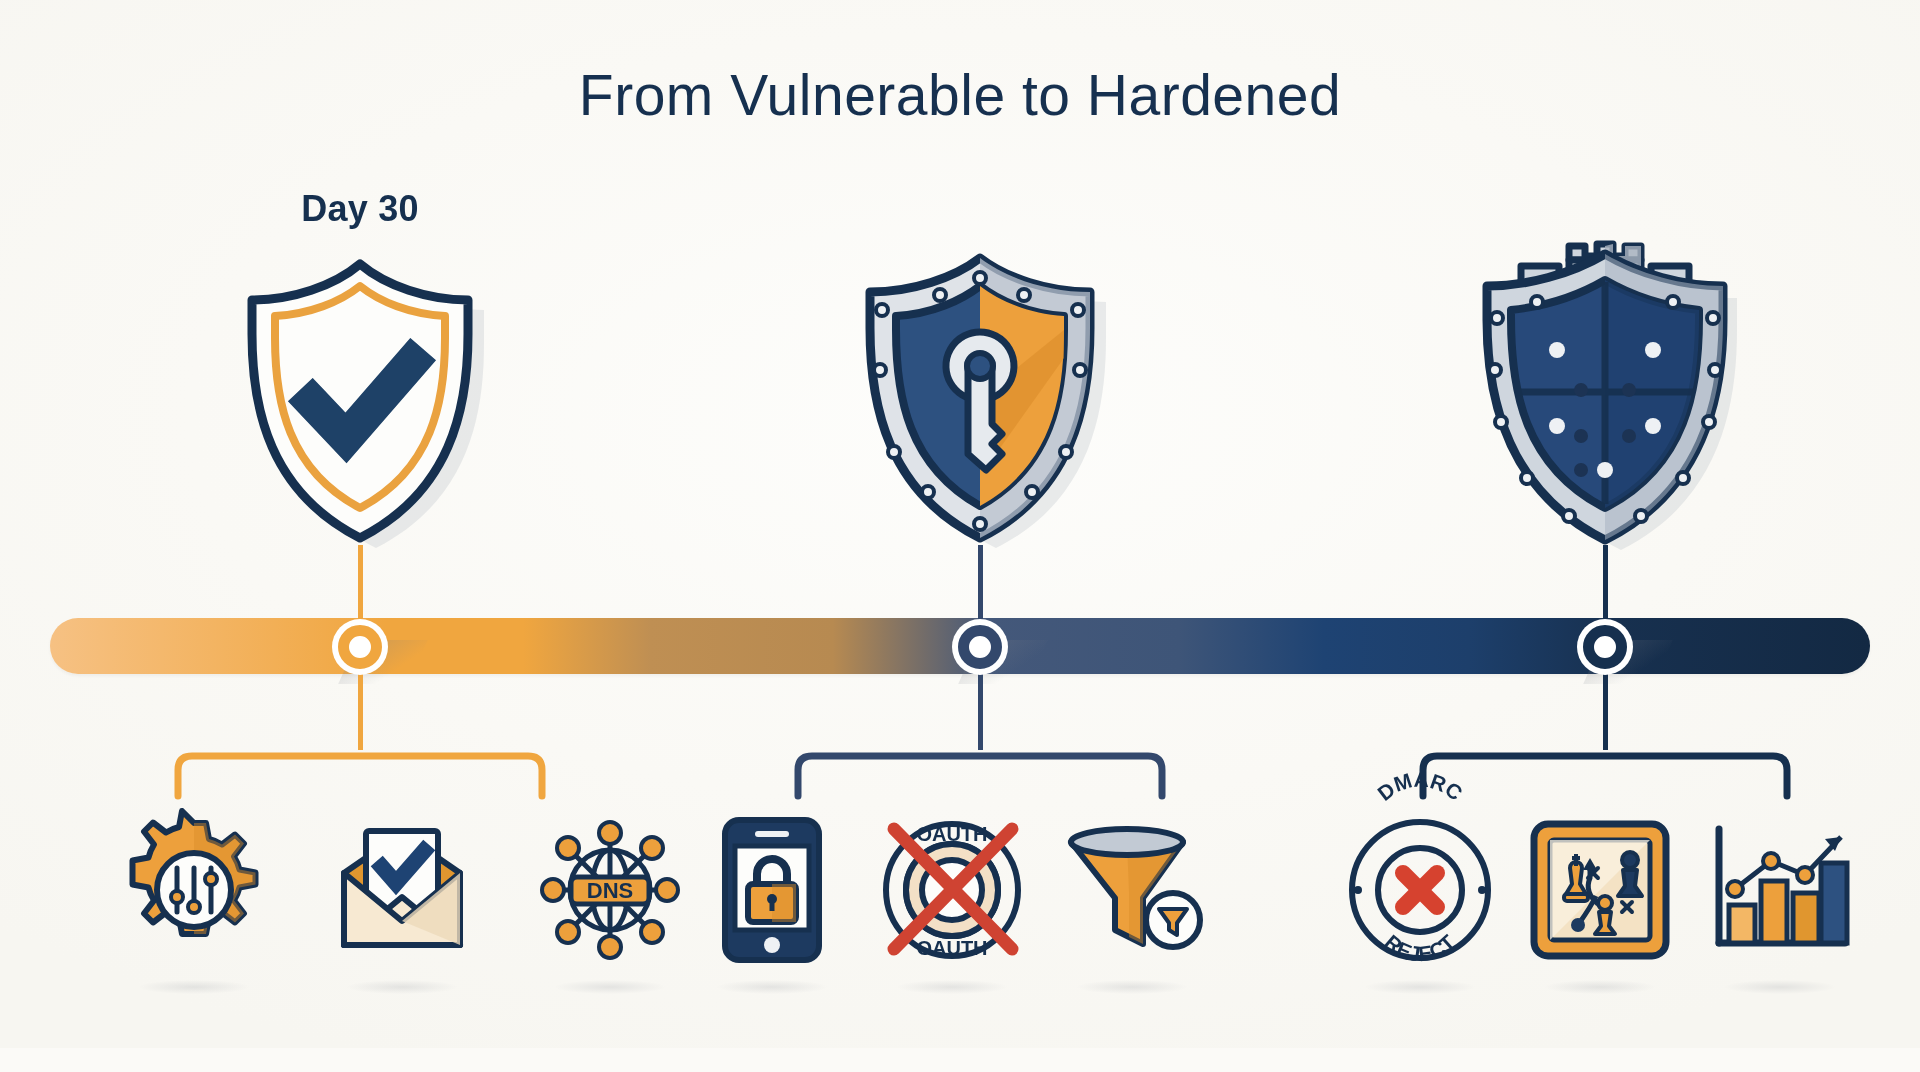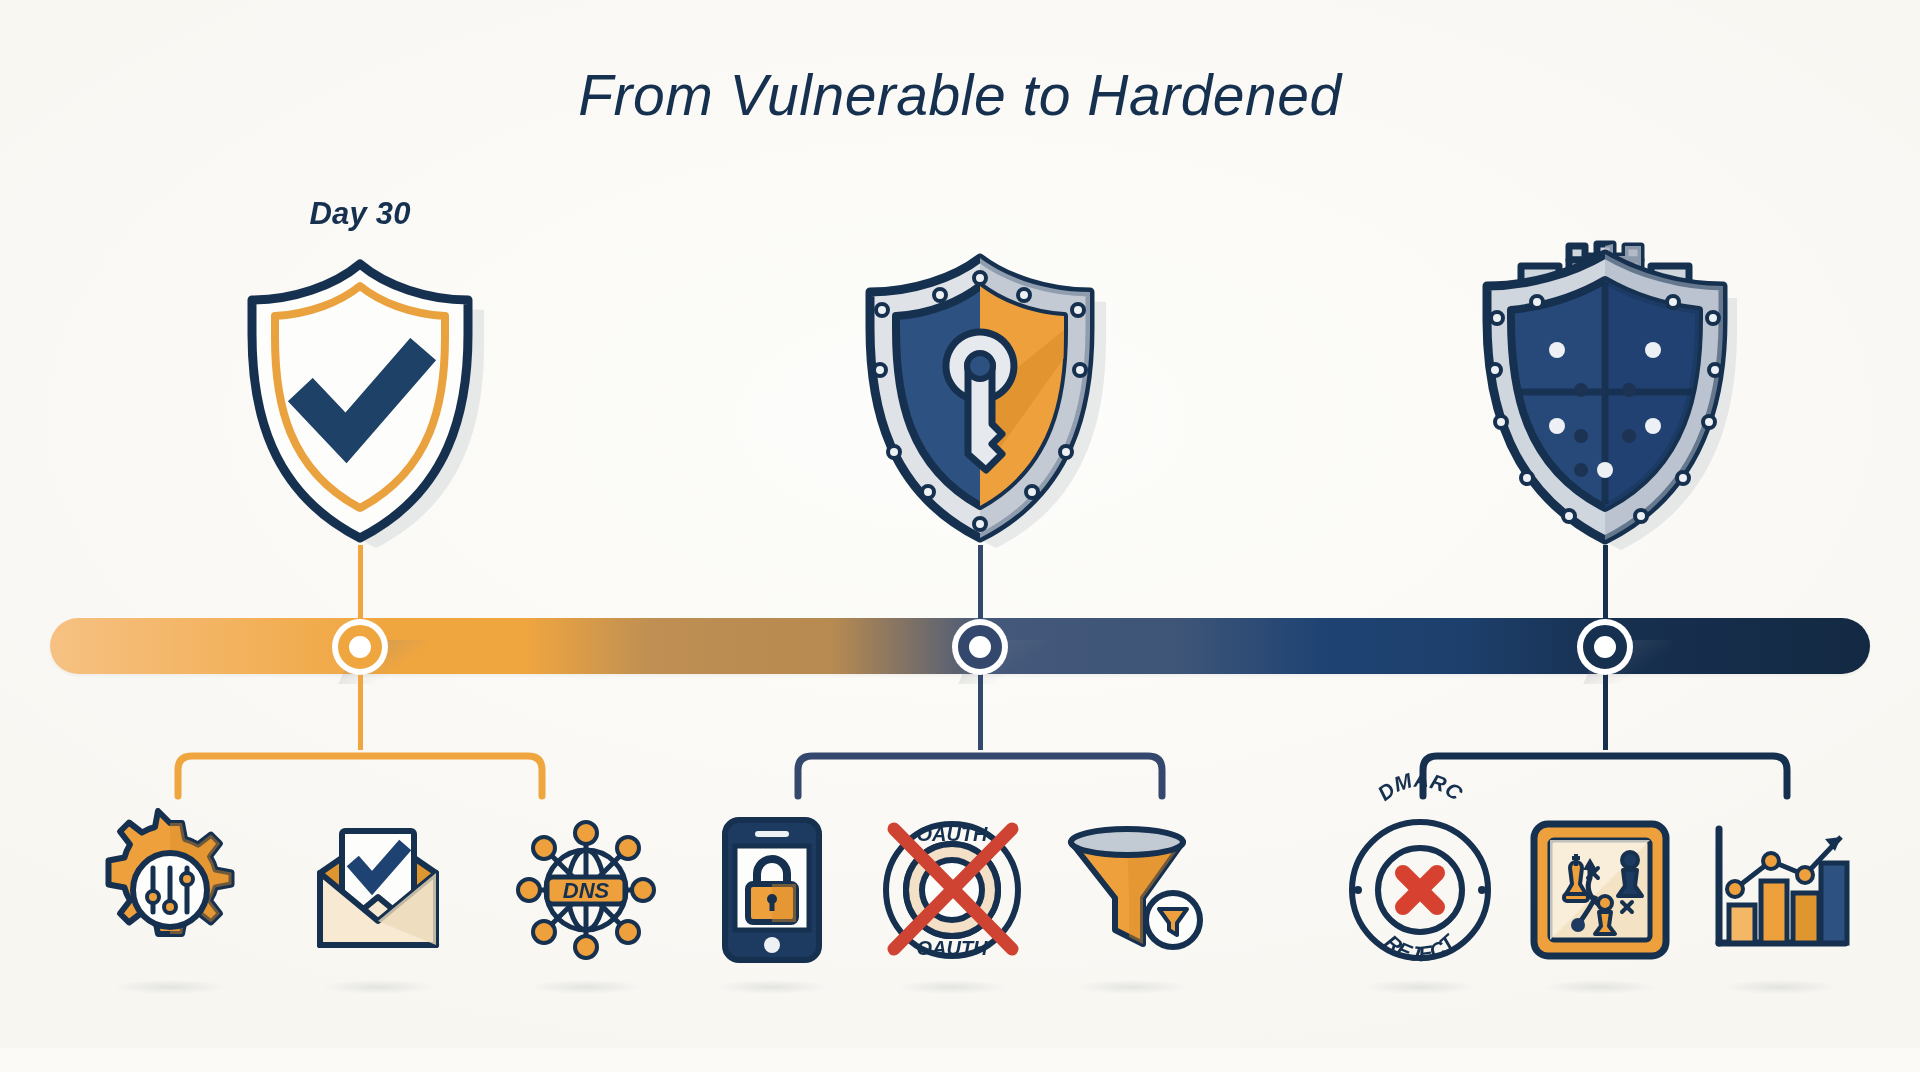--- a/index.html
+++ b/index.html
@@ -7,37 +7,36 @@
     width:1920px; height:1072px;
     background:#fbfaf7;
     font-family:"Liberation Sans", sans-serif;
     overflow:hidden;
   }
   #stage {
     position:relative;
     width:1920px; height:1048px;
     background:
       radial-gradient(ellipse 1400px 700px at 50% 40%, #fdfdfb 0%, #faf9f5 55%, #f7f6f1 100%);
-    font-style: italic;
   }
 
   
   .title {
     position:absolute; top:62px; left:0; width:100%;
     text-align:center;
     font-size:57px; font-weight:300; letter-spacing:0.5px;
     color:#16304f;
   }
 
   
   .day-label {
-    position:absolute; top:196px;
+    position:absolute; top:188px;
     width:300px; margin-left:-150px;
     text-align:center;
-    font-size:31px; font-weight:bold; letter-spacing:0.2px;
+    font-size:36px; font-weight:bold; letter-spacing:0.2px;
     color:#16304f;
   }
 
   
   .shield-wrap { position:absolute; top:250px; width:260px; margin-left:-130px; height:300px; }
   .shield-wrap svg { display:block; width:100%; height:100%; overflow:visible; }
 
   
   .track {
     position:absolute; left:50px; top:618px;
@@ -235,21 +234,21 @@
   <div class="node n3" style="left:1605px;">
       <div class="ring"></div>
     </div>
 
   <div class="bracket" style="left:170px;">
     <svg width="380" height="52" viewBox="0 0 380 52">
       <path d="M8 48 L 8 22 Q 8 8 22 8 L 358 8 Q 372 8 372 22 L 372 48" fill="none" stroke="#f0a63f" stroke-width="7" stroke-linecap="round"></path>
     </svg>
   </div>
 
-  <div class="icon-row" style="left:80px;gap:28px;">
+  <div class="icon-row" style="left:104px;gap:28px;">
 
     <div class="icon-cell">
       <div class="icon-shadow"></div>
       <svg width="150" height="150" viewBox="0 0 150 150">
         <g fill="#eda03c" stroke="#16304f" stroke-width="6" stroke-linejoin="round">
           <path d="M75 8 l12 0 3 16 a46 46 0 0 1 13 5.5 l13 -10 9 9 -10 13 a46 46 0 0 1 5.5 13 l16 3 0 12 -16 3 a46 46 0 0 1 -5.5 13 l10 13 -9 9 -13 -10 a46 46 0 0 1 -13 5.5 l-3 16 -12 0 -12 0 -3 -16 a46 46 0 0 1 -13 -5.5 l-13 10 -9 -9 10 -13 a46 46 0 0 1 -5.5 -13 l-16 -3 0 -12 0 -12 16 -3 a46 46 0 0 1 5.5 -13 l-10 -13 9 -9 13 10 a46 46 0 0 1 13 -5.5 l3 -16 z"></path>
         </g>
         <path d="M75 8 l12 0 3 16 a46 46 0 0 1 13 5.5 l13 -10 9 9 -10 13 a46 46 0 0 1 5.5 13 l16 3 0 12 -16 3 a46 46 0 0 1 -5.5 13 l10 13 -9 9 -13 -10 a46 46 0 0 1 -13 5.5 l-3 16 -12 0 z" fill="#d98b28" opacity="0.45"></path>
         <circle cx="75" cy="75" r="37" fill="#fdfdfb" stroke="#16304f" stroke-width="6"></circle>
         <g stroke="#16304f" stroke-width="5" stroke-linecap="round">

